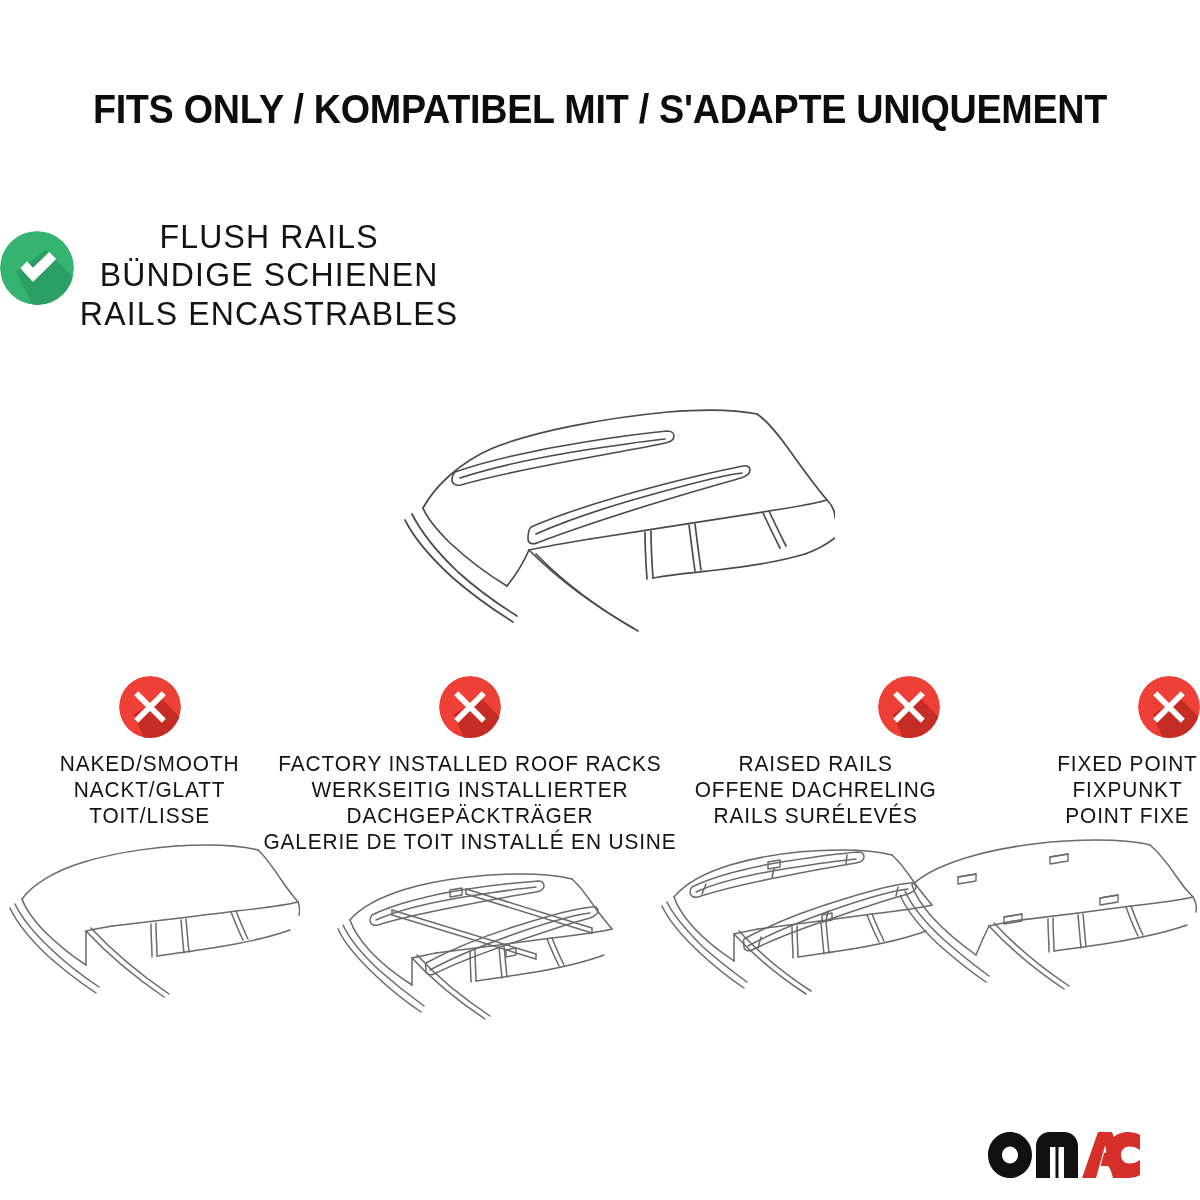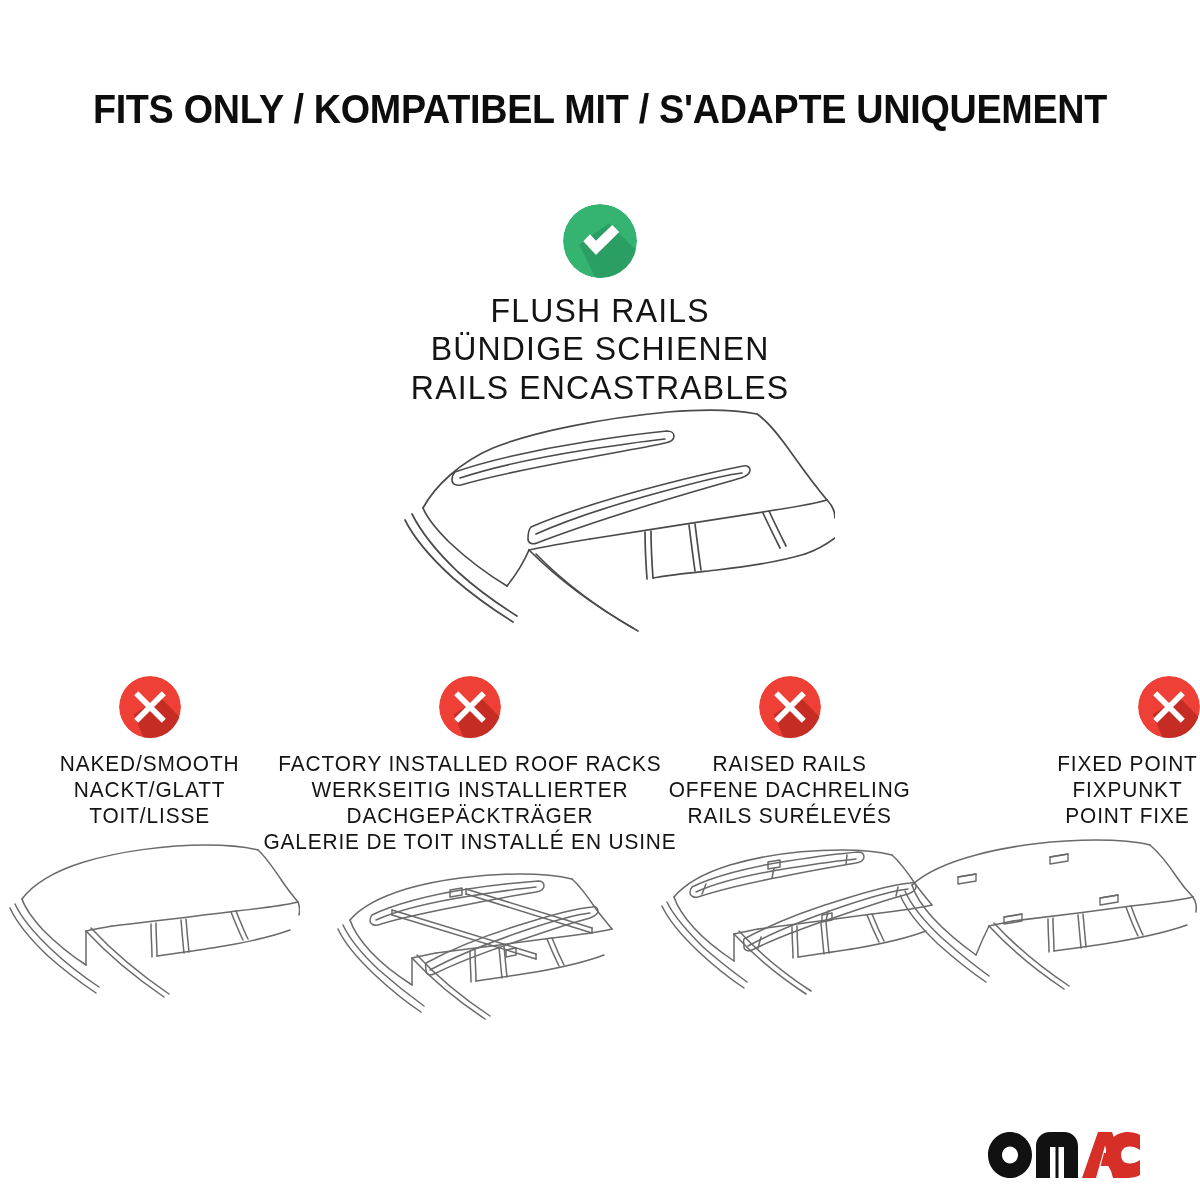--- a/index.html
+++ b/index.html
@@ -46,21 +46,21 @@
     height: 100%;
   }
 
   
   .hero {
     position: absolute;
     left: 0;
     right: 0;
     top: 204px;
     display: flex;
-    flex-direction: column;
+    flex-direction: row;
     align-items: center;
   }
   .hero .badge {
     width: 74px;
     height: 74px;
   }
   .hero-caption {
     margin-top: 14px;
     text-align: center;
     font-family: "Liberation Sans", sans-serif;
@@ -92,21 +92,21 @@
     align-items: flex-start;
   }
   .col {
     position: relative;
     display: flex;
     flex-direction: column;
     align-items: center;
   }
   .col-0 { width: 300px; }
   .col-1 { width: 340px; }
-  .col-2 { width: 300px; }
+  .col-2 { width: 300px; align-items: flex-end; }
   .col-3 { width: 260px; align-items: flex-end; }
 
   .col .badge {
     width: 62px;
     height: 62px;
   }
   .col-caption {
     margin-top: 13px;
     text-align: center;
     font-family: "Liberation Sans", sans-serif;

